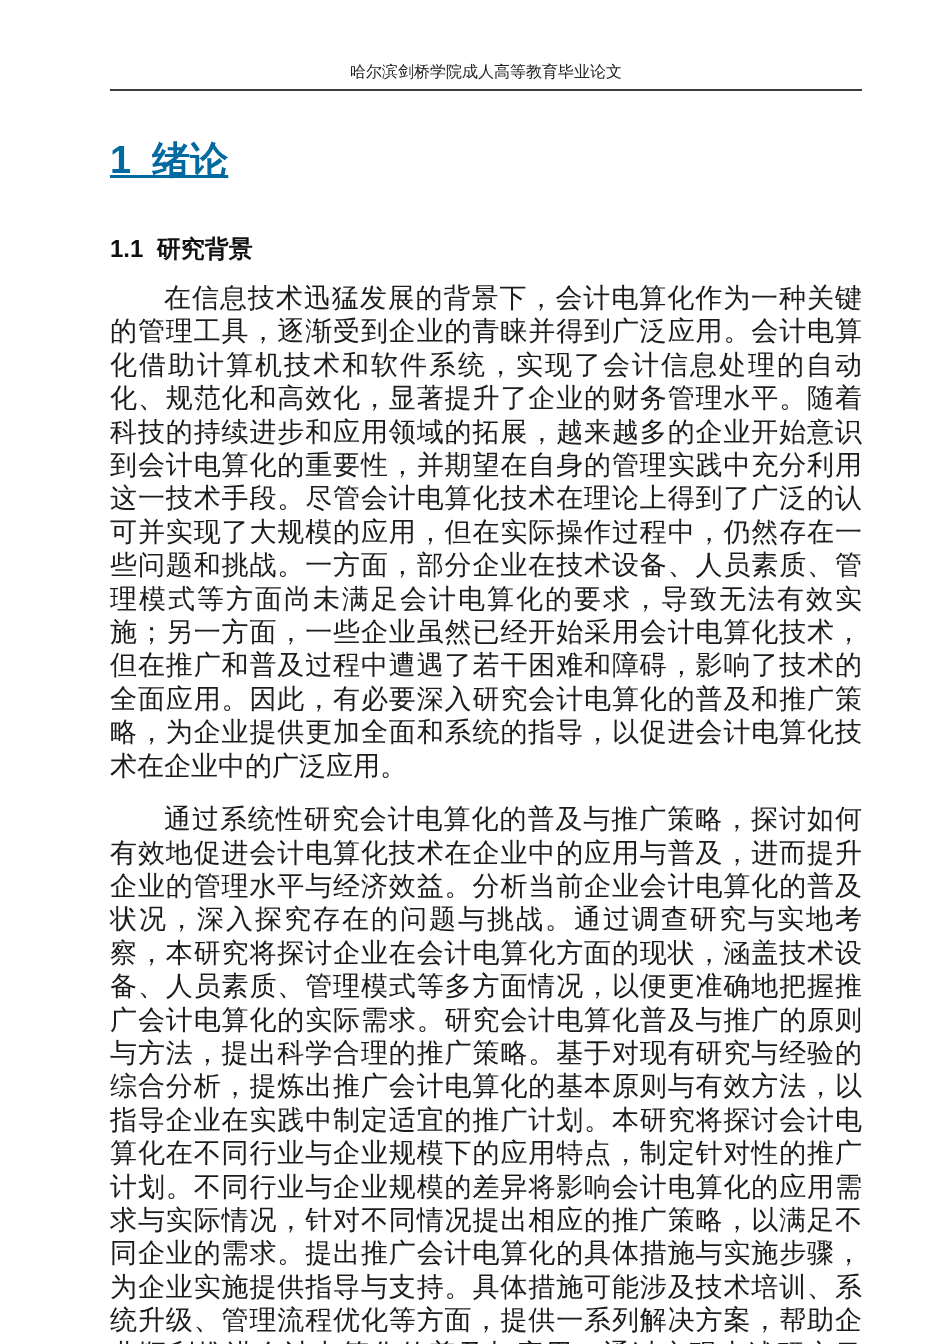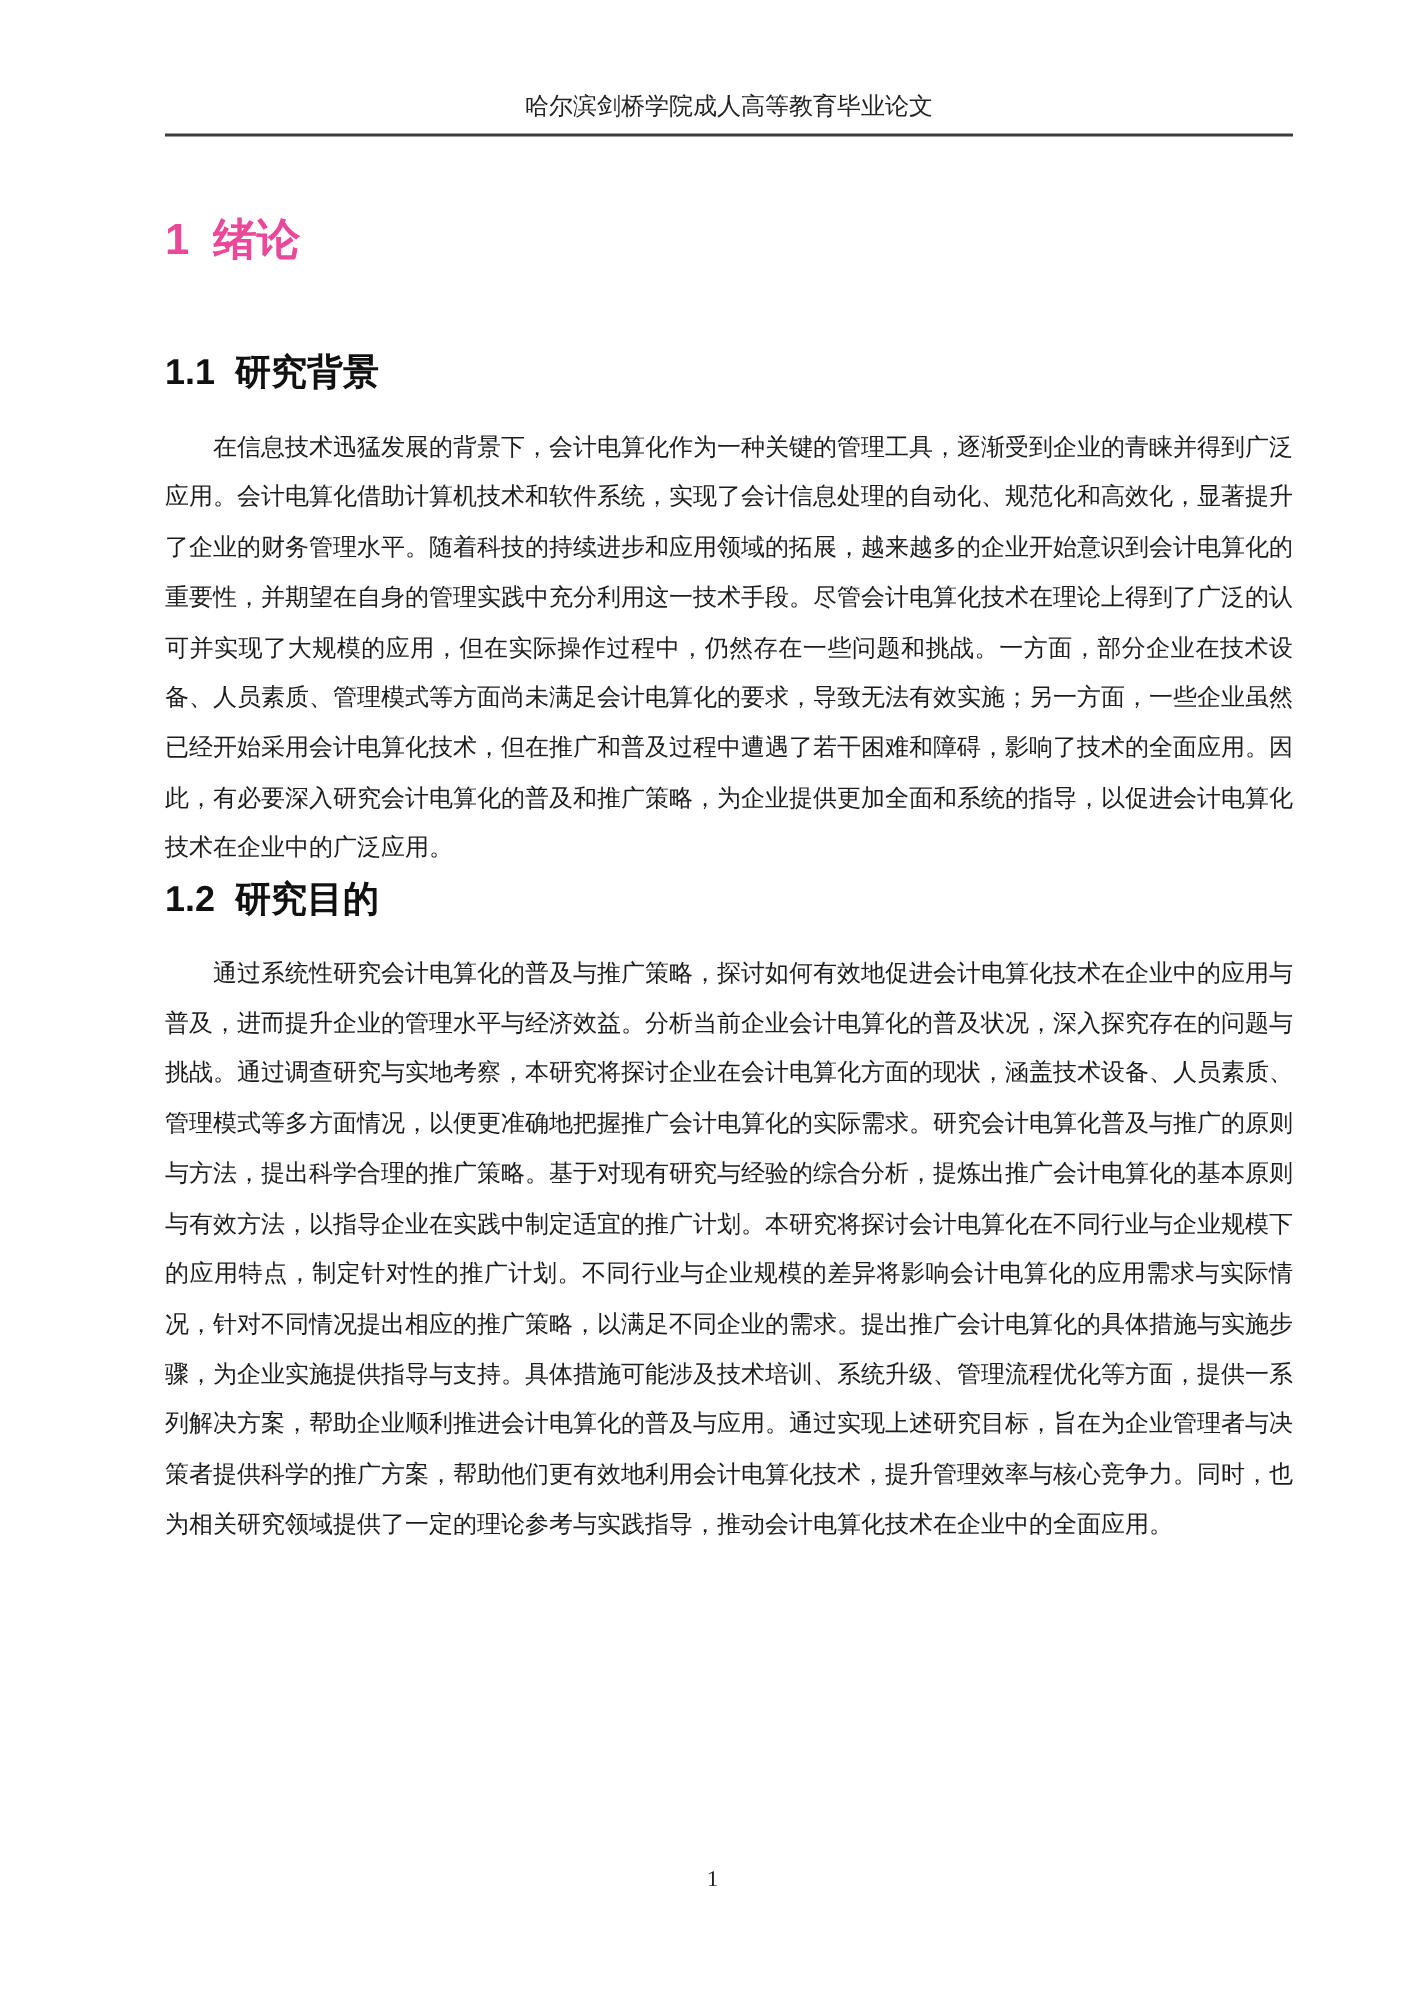--- a/index.html
+++ b/index.html
@@ -25,44 +25,45 @@
     text-align: center;
     font-size: 16px;
     line-height: 24px;
     padding-bottom: 5px;
     border-bottom: 2px solid #3c3c3c;
     color: #222222;
   }
   h1.chapter-title {
     margin: 54px 0 0 0;
     font-family: "Liberation Sans", "DejaVu Sans", sans-serif;
-    font-size: 29px;
+    font-size: 38px;
     line-height: 30px;
     font-weight: bold;
-    color: #ec4899;
+    color: #0369a1;
     white-space: pre-wrap;
+    text-decoration: underline;
   }
   h2.section-heading {
     margin: 0;
     font-family: "Liberation Sans", "DejaVu Sans", sans-serif;
     font-size: 24px;
     line-height: 27px;
     font-weight: bold;
     color: #111111;
     white-space: pre-wrap;
   }
   h2.section-heading.first {
     margin-top: 60px;
   }
   h2.section-heading.second {
     margin-top: 3px;
   }
   p.body-paragraph {
     margin: 20px 0 0 0;
-    font-size: 16px;
+    font-size: 27px;
     line-height: 33.4px;
     text-align: justify;
     text-indent: 2em;
     color: #1c1c1c;
     letter-spacing: 0;
   }
   .doc-footer {
     position: absolute;
     bottom: 82px;
     left: 0;
@@ -82,21 +83,20 @@
   </div>
 
   <div class="content-col">
 
     <h1 class="chapter-title">1  绪论</h1>
 
     <h2 class="section-heading first">1.1  研究背景</h2>
 
     <p class="body-paragraph">在信息技术迅猛发展的背景下，会计电算化作为一种关键的管理工具，逐渐受到企业的青睐并得到广泛应用。会计电算化借助计算机技术和软件系统，实现了会计信息处理的自动化、规范化和高效化，显著提升了企业的财务管理水平。随着科技的持续进步和应用领域的拓展，越来越多的企业开始意识到会计电算化的重要性，并期望在自身的管理实践中充分利用这一技术手段。尽管会计电算化技术在理论上得到了广泛的认可并实现了大规模的应用，但在实际操作过程中，仍然存在一些问题和挑战。一方面，部分企业在技术设备、人员素质、管理模式等方面尚未满足会计电算化的要求，导致无法有效实施；另一方面，一些企业虽然已经开始采用会计电算化技术，但在推广和普及过程中遭遇了若干困难和障碍，影响了技术的全面应用。因此，有必要深入研究会计电算化的普及和推广策略，为企业提供更加全面和系统的指导，以促进会计电算化技术在企业中的广泛应用。</p>
 
-    <h2 class="section-heading second">1.2  研究目的</h2>
 
     <p class="body-paragraph">通过系统性研究会计电算化的普及与推广策略，探讨如何有效地促进会计电算化技术在企业中的应用与普及，进而提升企业的管理水平与经济效益。分析当前企业会计电算化的普及状况，深入探究存在的问题与挑战。通过调查研究与实地考察，本研究将探讨企业在会计电算化方面的现状，涵盖技术设备、人员素质、管理模式等多方面情况，以便更准确地把握推广会计电算化的实际需求。研究会计电算化普及与推广的原则与方法，提出科学合理的推广策略。基于对现有研究与经验的综合分析，提炼出推广会计电算化的基本原则与有效方法，以指导企业在实践中制定适宜的推广计划。本研究将探讨会计电算化在不同行业与企业规模下的应用特点，制定针对性的推广计划。不同行业与企业规模的差异将影响会计电算化的应用需求与实际情况，针对不同情况提出相应的推广策略，以满足不同企业的需求。提出推广会计电算化的具体措施与实施步骤，为企业实施提供指导与支持。具体措施可能涉及技术培训、系统升级、管理流程优化等方面，提供一系列解决方案，帮助企业顺利推进会计电算化的普及与应用。通过实现上述研究目标，旨在为企业管理者与决策者提供科学的推广方案，帮助他们更有效地利用会计电算化技术，提升管理效率与核心竞争力。同时，也为相关研究领域提供了一定的理论参考与实践指导，推动会计电算化技术在企业中的全面应用。</p>
 
   </div>
 
   <div class="doc-footer">
     <span>1</span>
   </div>
 
 </div>

